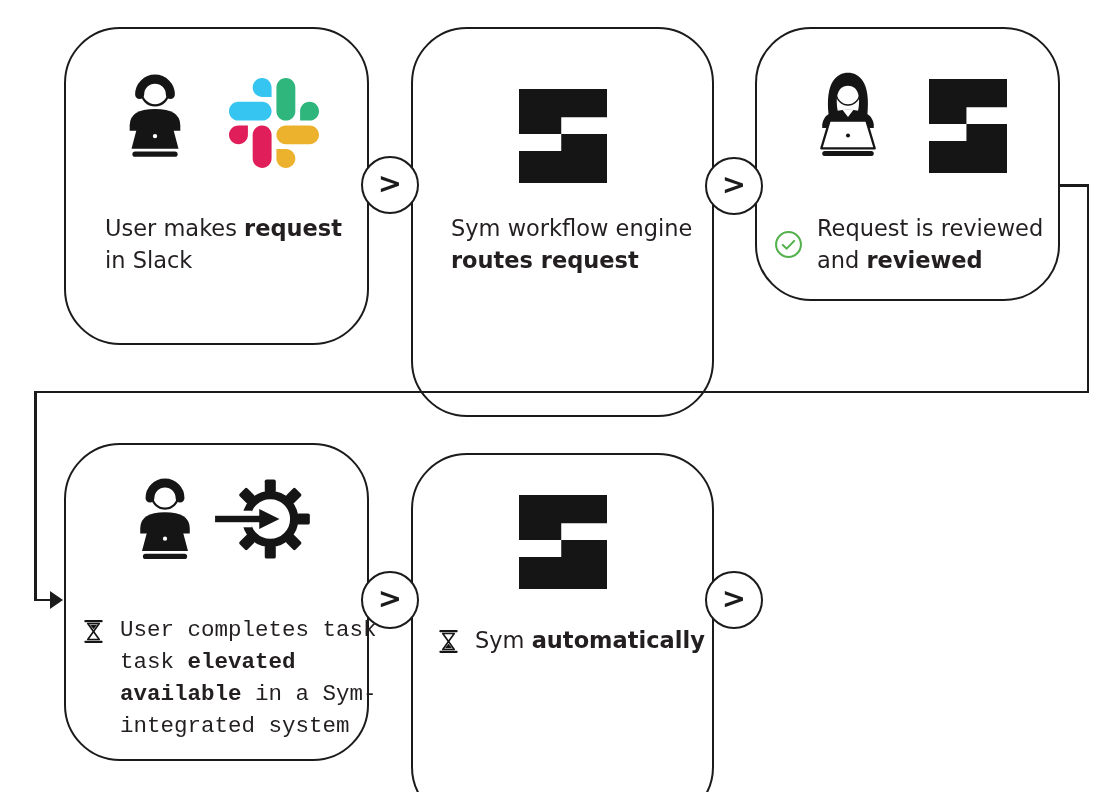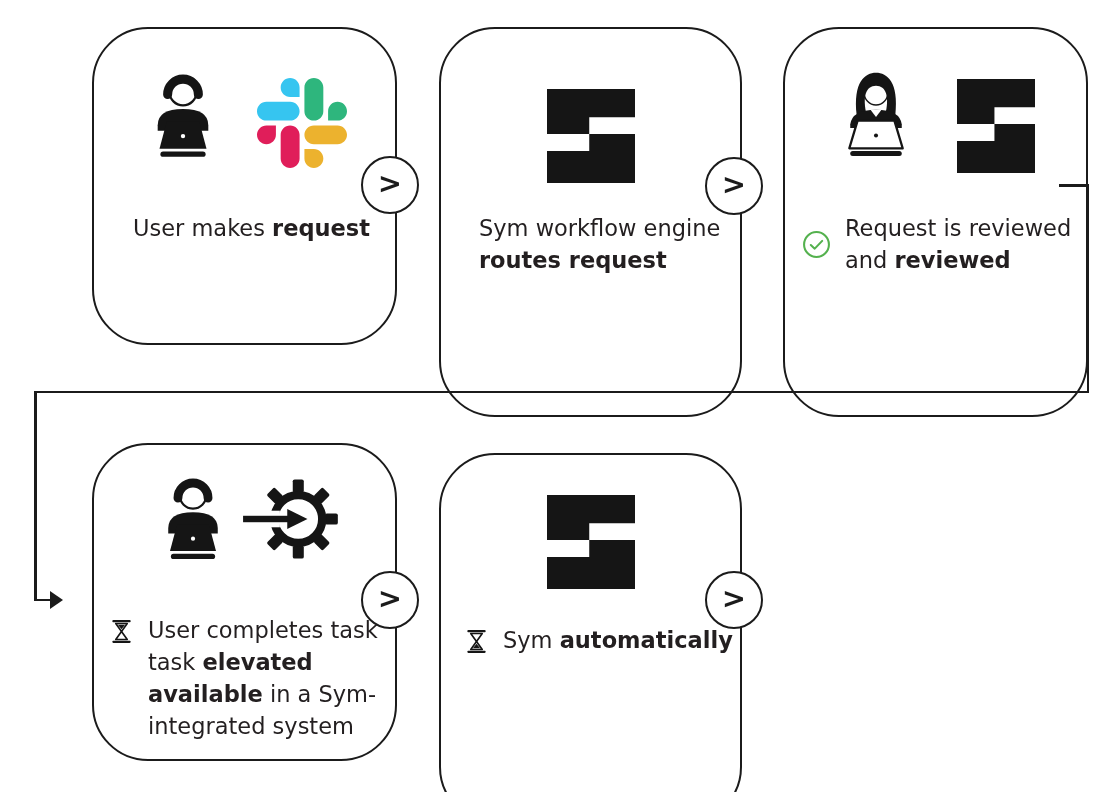--- a/index.html
+++ b/index.html
@@ -6,24 +6,24 @@
     --line:#1b1b1b; --text:#231f20; --icon:#151515; --green:#54b14e;
     --slack-blue:#36C5F0; --slack-green:#2EB67D; --slack-red:#E01E5A; --slack-yellow:#ECB22E;
     --bg:#ffffff;
   }
   html,body{margin:0;padding:0;background:var(--bg);}
   .canvas{position:relative;width:1120px;height:792px;background:var(--bg);
     font-family:"DejaVu Sans","Liberation Sans",sans-serif;color:var(--text);overflow:hidden;}
 
   
   .box{position:absolute;box-sizing:border-box;background:var(--bg);
-    border:2px solid var(--line);border-radius:56px;z-index:1;margin-left:28px;}
+    border:2px solid var(--line);border-radius:56px;z-index:1;}
   .b1{left:64px;top:27px;width:305px;height:318px;}
   .b2{left:411px;top:27px;width:303px;height:390px;}
-  .b3{left:755px;top:27px;width:305px;height:390px;}
+  .b3{left:755px;top:27px;width:305px;height:274px;}
   .b4{left:64px;top:443px;width:305px;height:318px;}
   .b5{left:411px;top:453px;width:303px;height:370px;}
   .b6{left:755px;top:443px;width:305px;height:318px;}
 
   .icon{position:absolute;display:block;line-height:0;}
   .icon svg{display:block;width:100%;height:100%;}
 
   
   .txt{position:absolute;font-size:22.5px;line-height:32px;}
   .tline{white-space:pre;}
@@ -76,20 +76,21 @@
     <span class="icon" style="left:163px;top:49px;width:90px;height:90px;">
       <svg viewBox="0 0 122.8 122.8">
         <path style="fill:var(--slack-red)" d="M25.8 77.6c0 7.1-5.8 12.9-12.9 12.9S0 84.7 0 77.6s5.8-12.9 12.9-12.9h12.9v12.9zM32.3 77.6c0-7.1 5.8-12.9 12.9-12.9s12.9 5.8 12.9 12.9v32.3c0 7.1-5.8 12.9-12.9 12.9s-12.9-5.8-12.9-12.9V77.6z"></path>
         <path style="fill:var(--slack-blue)" d="M45.2 25.8c-7.1 0-12.9-5.8-12.9-12.9S38.1 0 45.2 0s12.9 5.8 12.9 12.9v12.9H45.2zM45.2 32.3c7.1 0 12.9 5.8 12.9 12.9s-5.8 12.9-12.9 12.9H12.9C5.8 58.1 0 52.3 0 45.2s5.8-12.9 12.9-12.9h32.3z"></path>
         <path style="fill:var(--slack-green)" d="M97 45.2c0-7.1 5.8-12.9 12.9-12.9s12.9 5.8 12.9 12.9-5.8 12.9-12.9 12.9H97V45.2zM90.5 45.2c0 7.1-5.8 12.9-12.9 12.9s-12.9-5.8-12.9-12.9V12.9C64.7 5.8 70.5 0 77.6 0s12.9 5.8 12.9 12.9v32.3z"></path>
         <path style="fill:var(--slack-yellow)" d="M77.6 97c7.1 0 12.9 5.8 12.9 12.9s-5.8 12.9-12.9 12.9-12.9-5.8-12.9-12.9V97h12.9zM77.6 90.5c-7.1 0-12.9-5.8-12.9-12.9s5.8-12.9 12.9-12.9h32.3c7.1 0 12.9 5.8 12.9 12.9s-5.8 12.9-12.9 12.9H77.6z"></path>
       </svg>
     </span>
     <div class="txt" style="left:39px;top:183px;">
         <div class="tline"><span>User makes </span><span class="bold">request</span></div>
+        <div class="tline"><span>in Slack</span></div>
       </div>
   </section>
 
   <section class="box b2">
     <span class="icon" style="left:106px;top:60px;width:88px;height:94px;">
       <svg viewBox="0 0 100 100" preserveAspectRatio="none">
         <path d="M0 0 H100 V30 H48 V48 H0 Z" style="fill:var(--icon)"></path>
         <path d="M48 48 H100 V100 H0 V66 H48 Z" style="fill:var(--icon)"></path>
       </svg>
     </span>
@@ -152,21 +153,21 @@
           <rect x="56" y="7" width="12" height="14" rx="2" style="fill:var(--icon)" transform="rotate(180 62 50)"></rect>
           <rect x="56" y="7" width="12" height="14" rx="2" style="fill:var(--icon)" transform="rotate(225 62 50)"></rect>
           <rect x="56" y="7" width="12" height="14" rx="2" style="fill:var(--icon)" transform="rotate(315 62 50)"></rect>
           <circle cx="62" cy="50" r="26" fill="none" style="stroke:var(--icon)" stroke-width="9"></circle>
           <rect x="22" y="41" width="20" height="18" fill="#fff"></rect>
           <rect x="2" y="46.5" width="50" height="7" style="fill:var(--icon)"></rect>
           <polygon points="50,39 72,50 50,61" style="fill:var(--icon)"></polygon>
         </g>
       </svg>
     </span>
-    <div class="trow" style="left:16px;top:169px;align-items:flex-start;gap:15px;">
+    <div class="trow" style="left:16px;top:169px;align-items:flex-start;gap:15px;font-family:Liberation Mono, monospace;">
       <span class="badge" style="margin-top:4px;">
         <svg width="23" height="27" viewBox="0 0 24 26">
           <path d="M3.5,2.2 H20.5" fill="none" style="stroke:var(--icon)" stroke-width="2.2" stroke-linecap="round"></path>
           <path d="M6,4.6 L18,4.6 L12,13 Z" fill="none" style="stroke:var(--icon)" stroke-width="1.7" stroke-linejoin="round"></path>
           <path d="M6,21.4 L18,21.4 L12,13 Z" fill="none" style="stroke:var(--icon)" stroke-width="1.7" stroke-linejoin="round"></path>
           <path d="M3.5,23.8 H20.5" fill="none" style="stroke:var(--icon)" stroke-width="2.2" stroke-linecap="round"></path>
           <polygon points="8.2,5.9 15.8,5.9 12,10.7" style="fill:var(--icon)"></polygon>
         </svg>
       </span>
       <div class="txt" style="position:static;">

